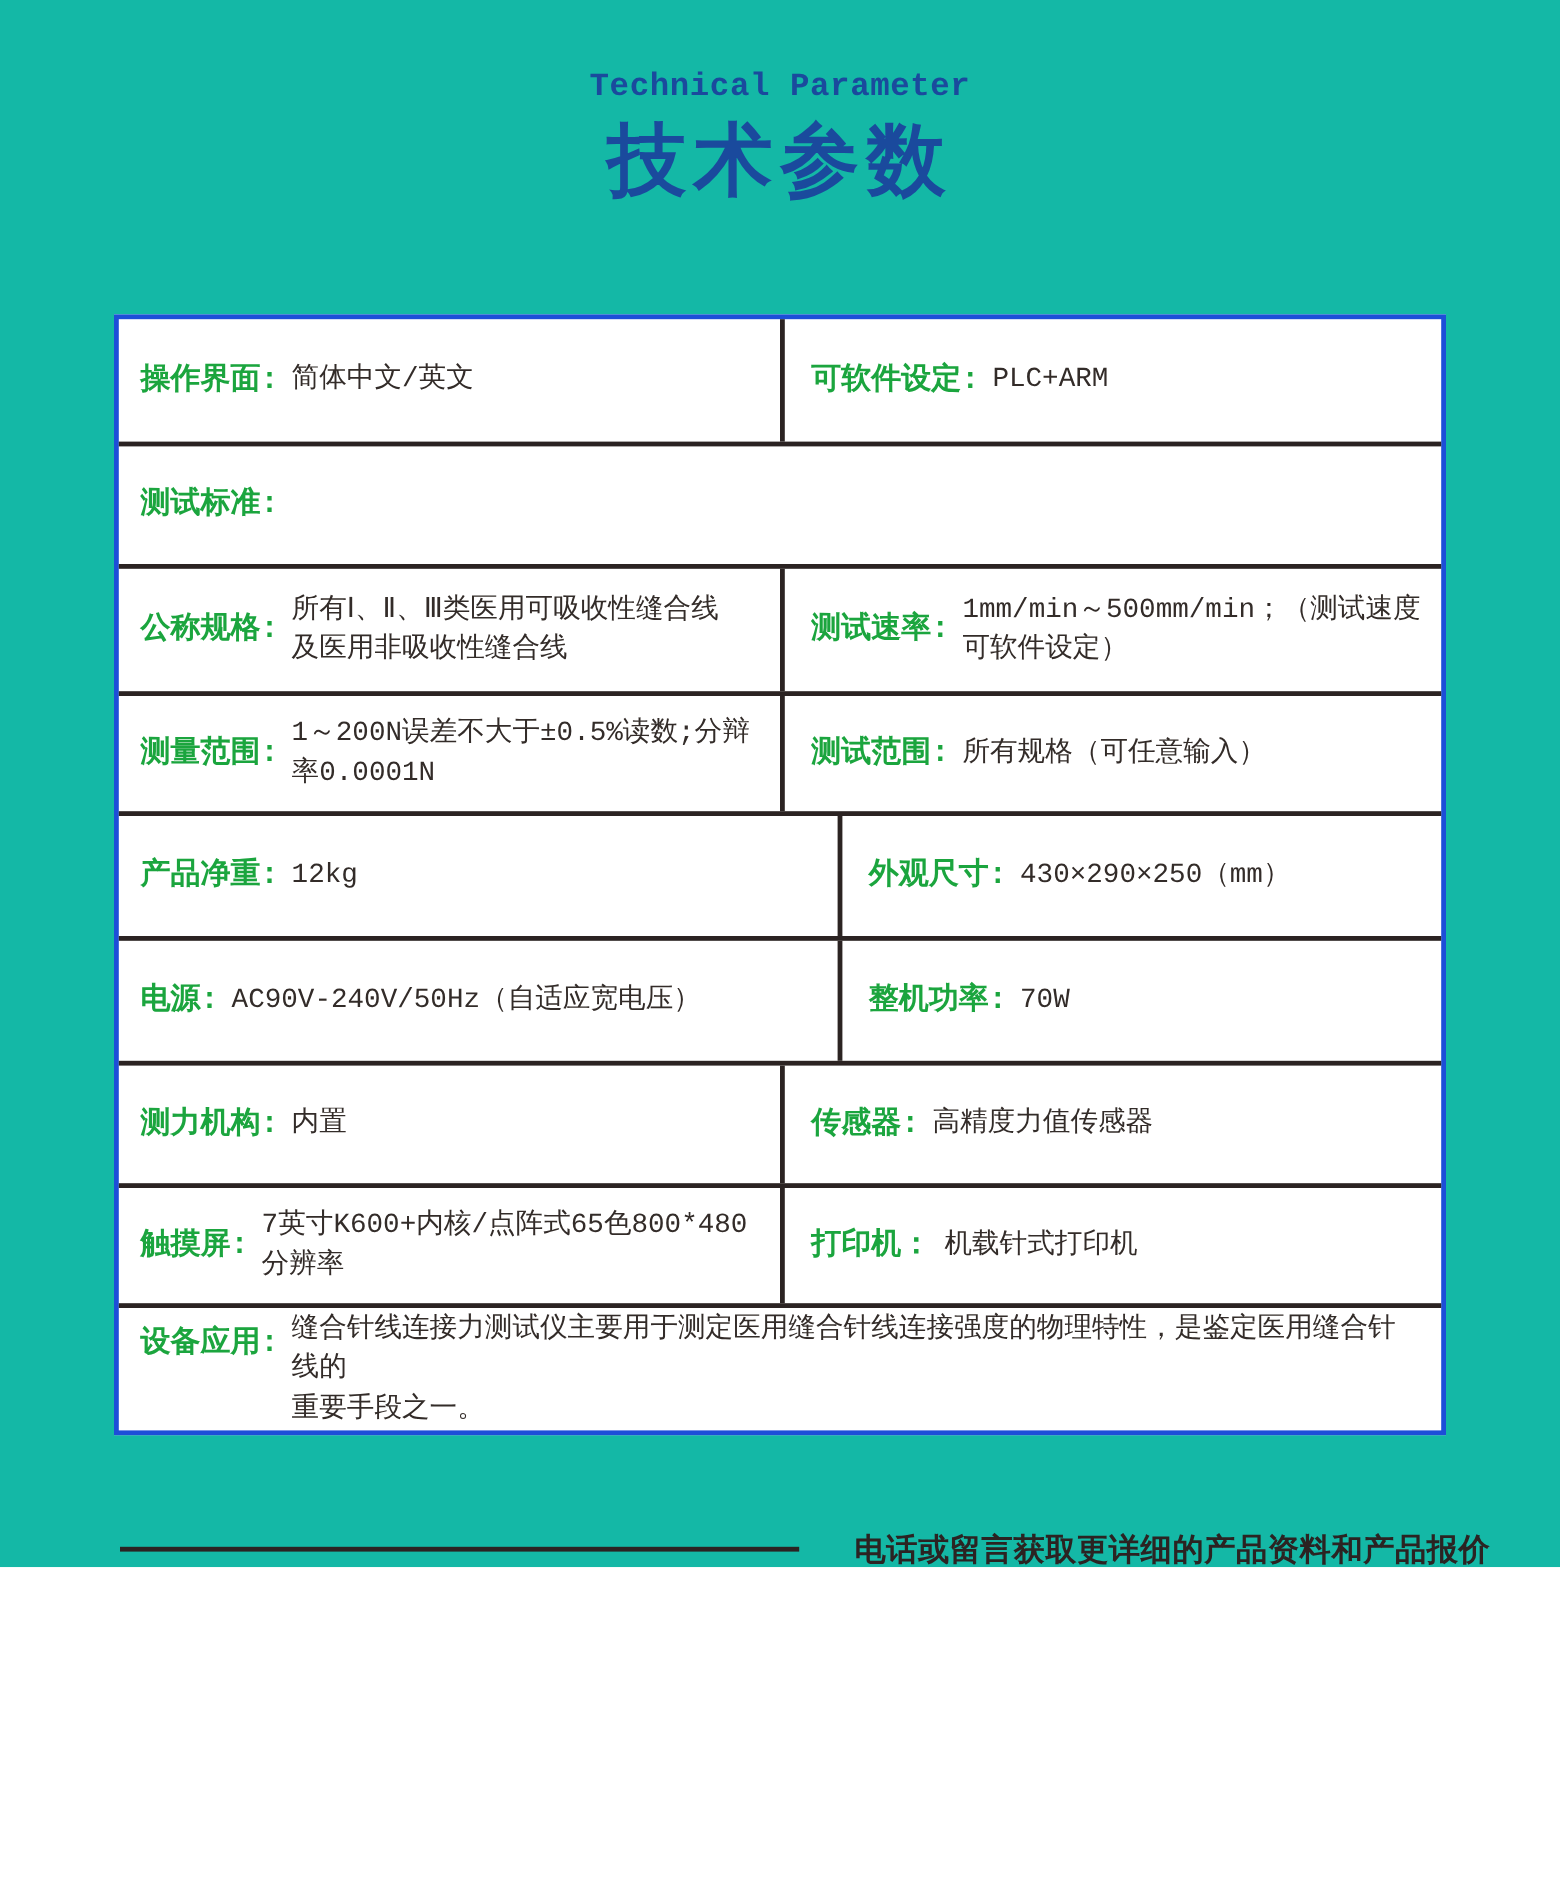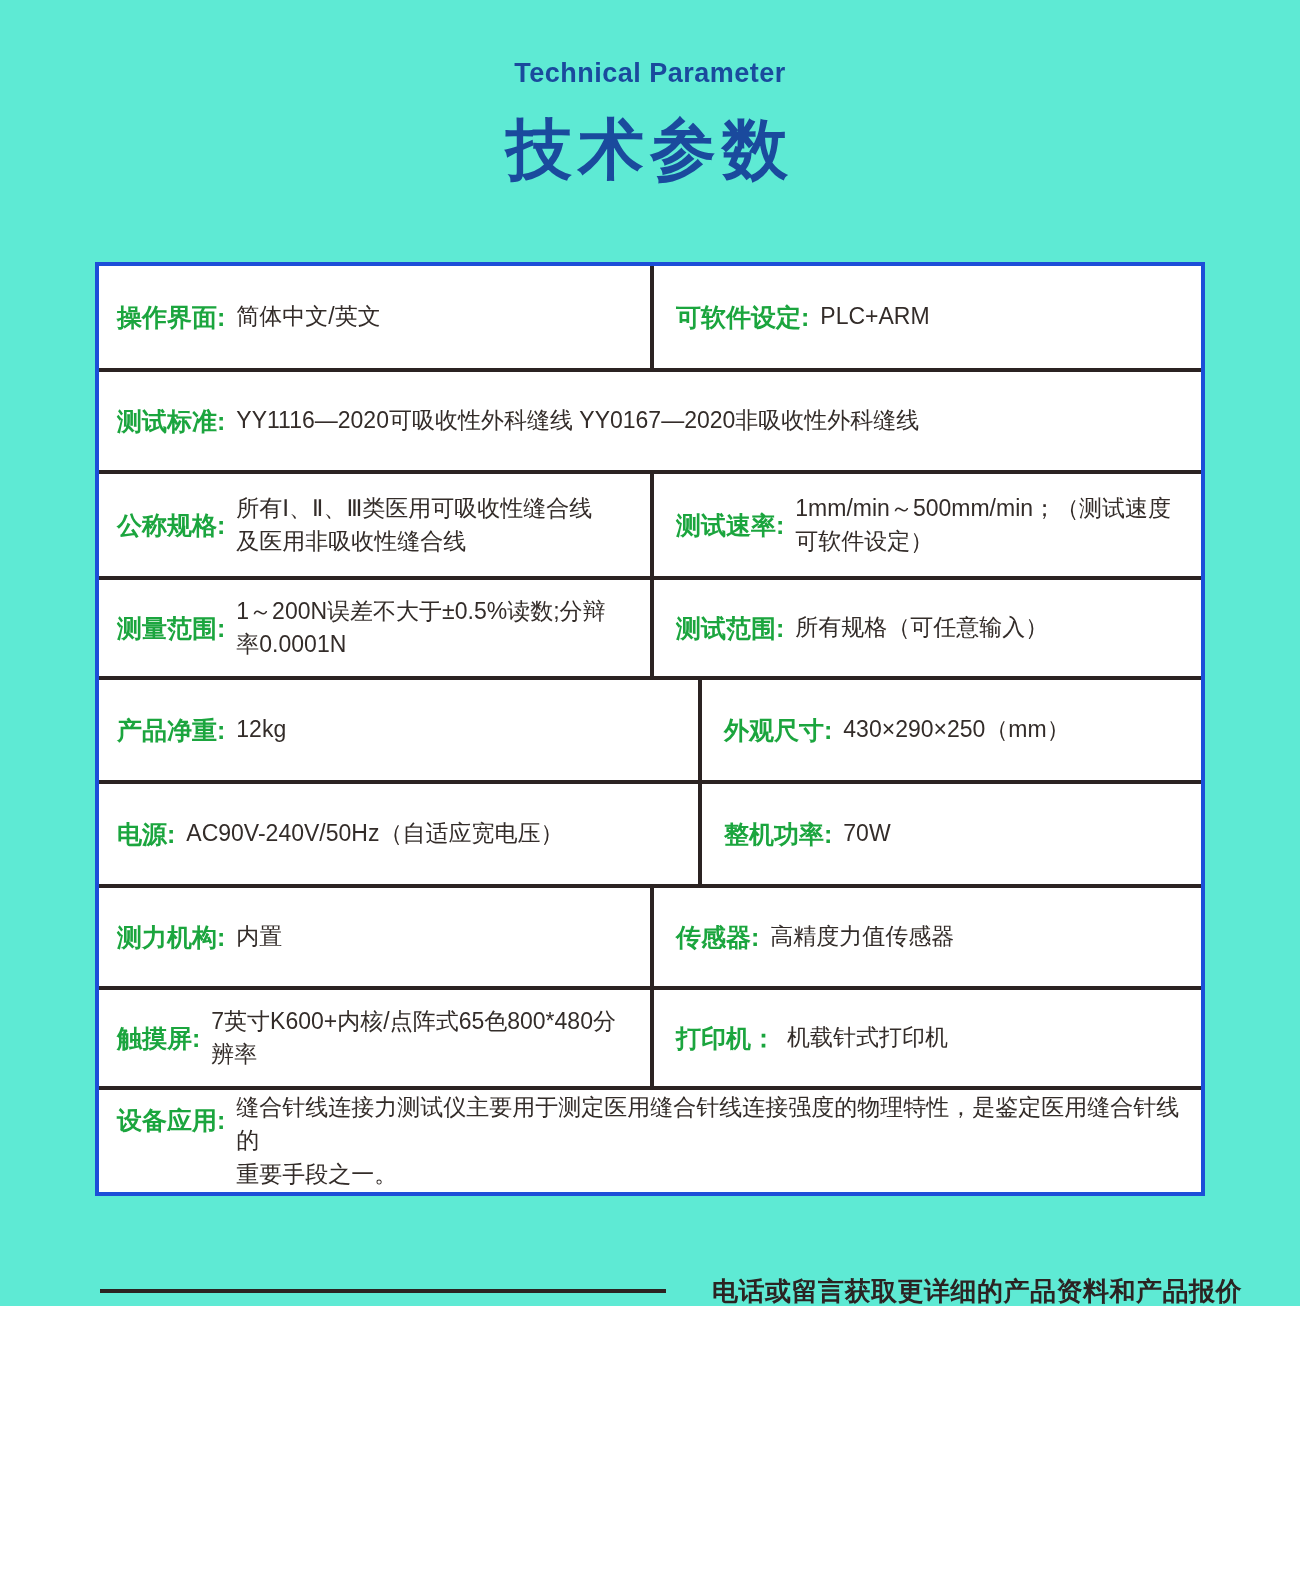--- a/index.html
+++ b/index.html
@@ -1,39 +1,39 @@
 <!DOCTYPE html>
 <html><head>
 <meta charset="utf-8">
 <style>
   * { margin: 0; padding: 0; box-sizing: border-box; }
   html, body { background: #ffffff; }
   .page {
     position: relative;
     width: 1300px;
     height: 1306px;
-    background: #5eead4;
-    font-family: Liberation Sans, sans-serif;
+    background: #14b8a6;
+    font-family: Liberation Mono, monospace;
     overflow: hidden;
   }
   .header {
     position: absolute;
     top: 58px;
     left: 0;
     width: 100%;
     text-align: center;
   }
   .subtitle {
     font-size: 27px;
     font-weight: 700;
     color: #1a4a9d;
     letter-spacing: 0.5px;
   }
   .title {
-    margin-top: 16px;
+    margin-top: 1px;
     font-size: 66px;
     font-weight: 700;
     color: #1a4a9d;
     letter-spacing: 6px;
   }
   .spec-table {
     position: absolute;
     left: 95px;
     top: 262px;
     width: 1110px;
@@ -110,21 +110,20 @@
       </div>
       <div class="cell cell-right">
         <span class="label">可软件设定:</span>
         <span class="value">PLC+ARM</span>
       </div>
     </div>
 
     <div class="row h102">
       <div class="cell cell-full">
         <span class="label">测试标准:</span>
-        <span class="value">YY1116—2020可吸收性外科缝线 YY0167—2020非吸收性外科缝线</span>
       </div>
     </div>
 
     <div class="row h106">
       <div class="cell cell-left">
         <span class="label">公称规格:</span>
         <span class="value">所有Ⅰ、Ⅱ、Ⅲ类医用可吸收性缝合线
 及医用非吸收性缝合线</span>
       </div>
       <div class="cell cell-right">

